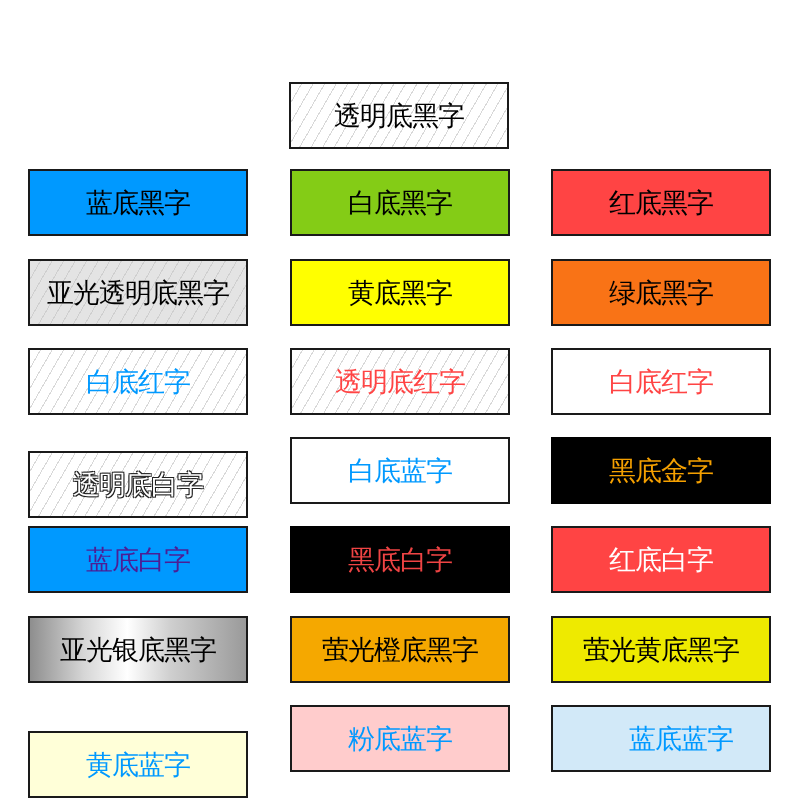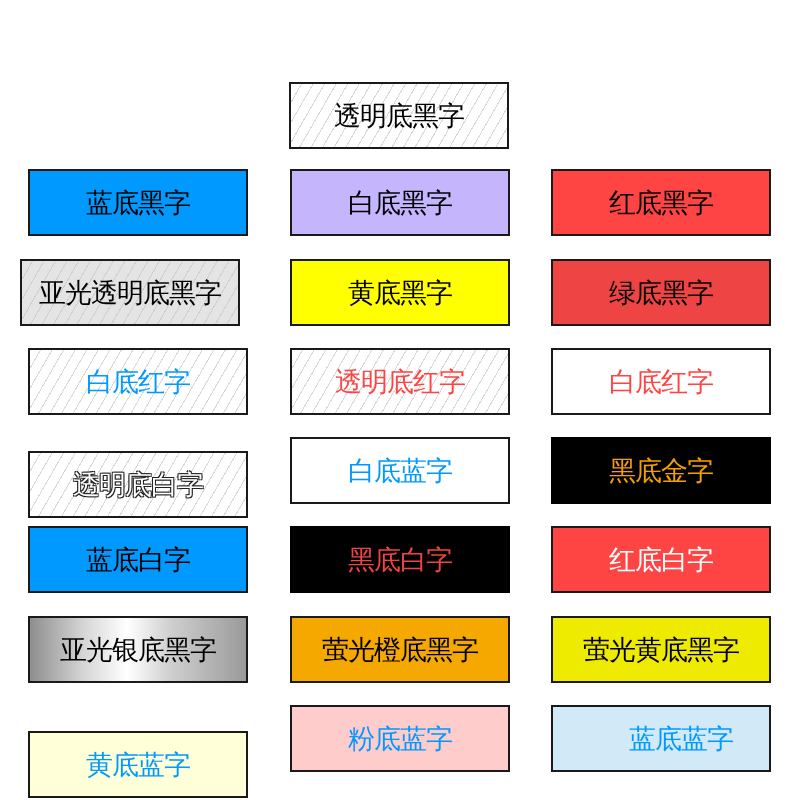--- a/index.html
+++ b/index.html
@@ -31,34 +31,34 @@
 </head>
 <body>
 
 <div class="swatch hatch" style="left:289px;top:82px;color:#000;">
     <span>透明底黑字</span>
   </div>
 
 <div class="swatch" style="left:28px;top:169px;background:#0099ff;color:#000;">
     <span>蓝底黑字</span>
   </div>
-<div class="swatch" style="left:290px;top:169px;background:#c4b5fd;color:#000;">
+<div class="swatch" style="left:290px;top:169px;background:#84cc16;color:#000;">
     <span>白底黑字</span>
   </div>
 <div class="swatch" style="left:551px;top:169px;background:#ff4444;color:#000;">
     <span>红底黑字</span>
   </div>
 
-<div class="swatch hatch-grey" style="left:20px;top:259px;color:#000;">
+<div class="swatch hatch-grey" style="left:28px;top:259px;color:#000;">
     <span>亚光透明底黑字</span>
   </div>
 <div class="swatch" style="left:290px;top:259px;background:#ffff00;color:#000;">
     <span>黄底黑字</span>
   </div>
-<div class="swatch" style="left:551px;top:259px;background:#ef4444;color:#000;">
+<div class="swatch" style="left:551px;top:259px;background:#f97316;color:#000;">
     <span>绿底黑字</span>
   </div>
 
 <div class="swatch hatch" style="left:28px;top:348px;color:#0099ff;">
     <span>白底红字</span>
   </div>
 <div class="swatch hatch" style="left:290px;top:348px;color:#ff4444;">
     <span>透明底红字</span>
   </div>
 <div class="swatch" style="left:551px;top:348px;background:#fff;color:#ff4444;">
@@ -68,21 +68,21 @@
 <div class="swatch hatch" style="left:28px;top:437px;margin-top:14px;">
     <span class="outline-text">透明底白字</span>
   </div>
 <div class="swatch" style="left:290px;top:437px;background:#fff;color:#0099ff;">
     <span>白底蓝字</span>
   </div>
 <div class="swatch" style="left:551px;top:437px;background:#000;color:#f5a000;border-color:#000;">
     <span>黑底金字</span>
   </div>
 
-<div class="swatch" style="left:28px;top:526px;background:#0099ff;color:#000000;">
+<div class="swatch" style="left:28px;top:526px;background:#0099ff;color:#4c1d95;">
     <span>蓝底白字</span>
   </div>
 <div class="swatch" style="left:290px;top:526px;background:#000;color:#ef4444;border-color:#000;">
     <span>黑底白字</span>
   </div>
 <div class="swatch" style="left:551px;top:526px;background:#ff4444;color:#fff;">
     <span>红底白字</span>
   </div>
 
 <div class="swatch silver" style="left:28px;top:616px;color:#000;">

